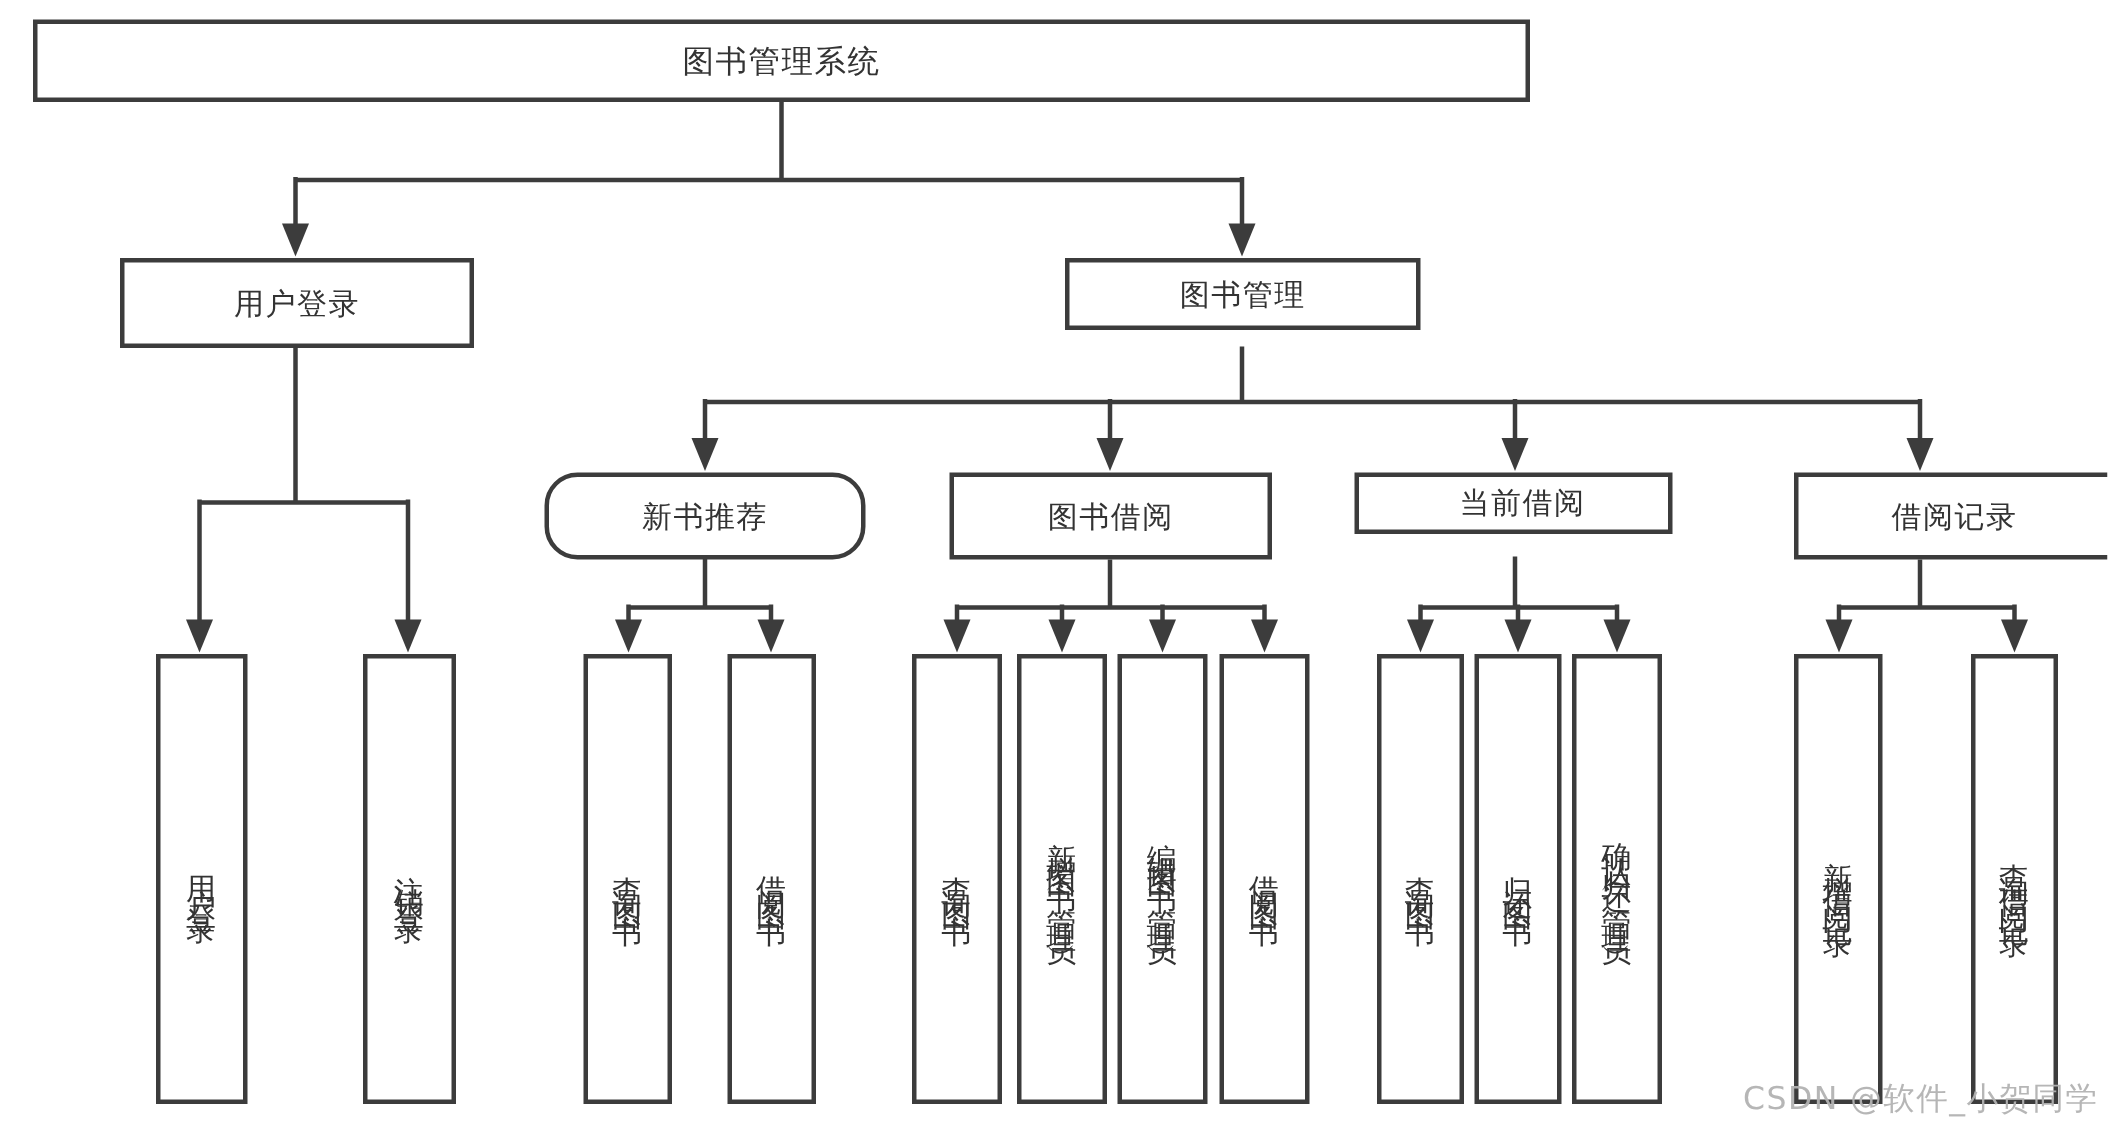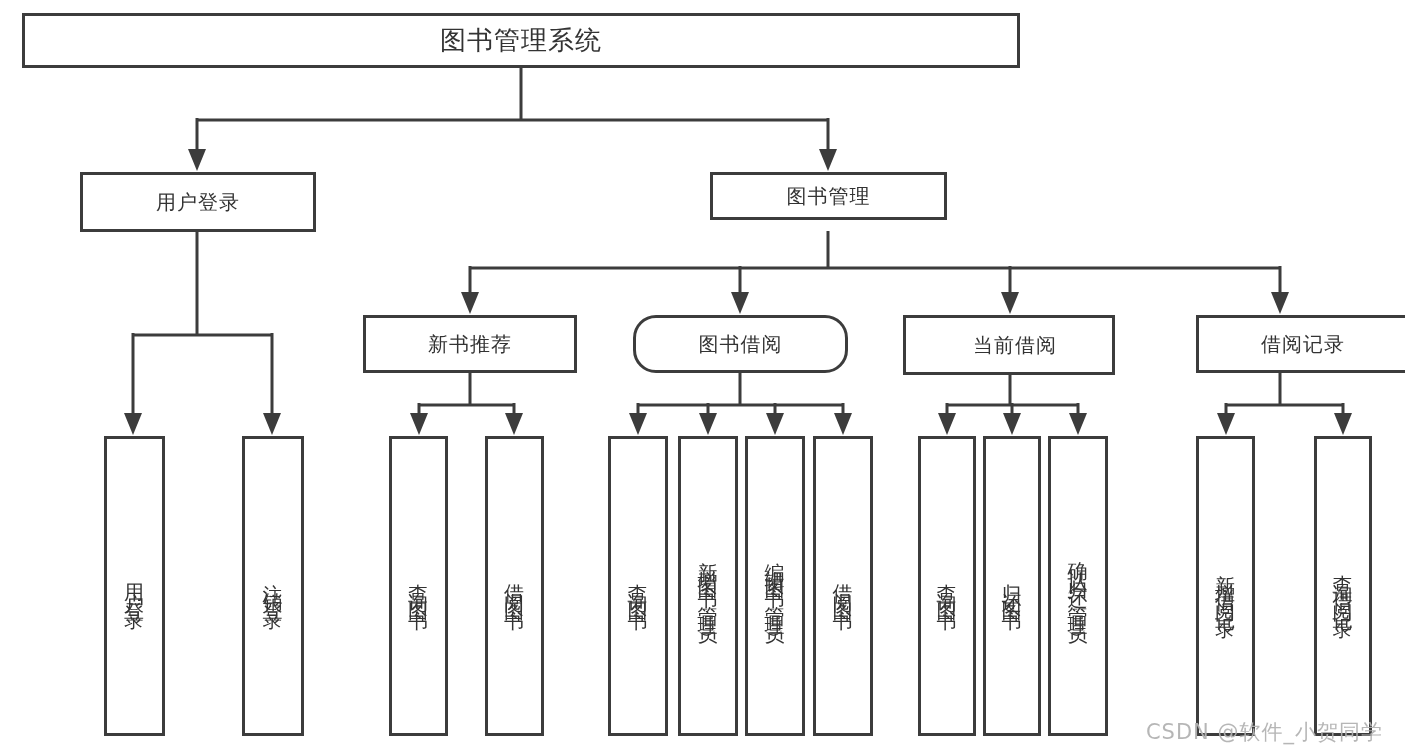--- a/index.html
+++ b/index.html
@@ -24,31 +24,31 @@
     border: 3px solid #3c3c3c;
     display: flex;
     align-items: center;
     justify-content: center;
   }
   .node.h {
     font-size: 20px;
     letter-spacing: 1px;
     white-space: nowrap;
   }
-  .node.root-box { font-size: 26px; }
+  .node.root-box { font-size: 21px; }
   .node.v .vlabel {
     writing-mode: vertical-rl;
     text-orientation: mixed;
     font-size: 20px;
     line-height: 1.0;
     letter-spacing: 9px;
   }
   .watermark {
     position: absolute;
-    right: 22px;
+    right: 6px;
     bottom: 1px;
     font-size: 21px;
     color: rgba(178, 178, 178, 0.95);
     letter-spacing: 1px;
     z-index: 10;
     white-space: nowrap;
   }
 </style>
 </head>
 <body>
@@ -93,23 +93,23 @@
       <polygon points="1217,413 1235,413 1226,435"></polygon>
       <polygon points="1334,413 1352,413 1343,435"></polygon>
     </g>
   </svg>
 
   <div class="node h root-box" style="left:22px; top:13px; width:998px; height:55px;">图书管理系统</div>
 
   <div class="node h" style="left:80px; top:172px; width:236px; height:60px;">用户登录</div>
   <div class="node h" style="left:710px; top:172px; width:237px; height:48px;">图书管理</div>
 
-  <div class="node h" style="left:363px; top:315px; width:214px; height:58px;">新书推荐</div>
-  <div class="node h" style="left:633px; top:315px; width:215px; height:58px;border-radius:23px;">图书借阅</div>
-  <div class="node h" style="left:903px; top:315px; width:212px; height:60px;padding-left:12px;">当前借阅</div>
+  <div class="node h" style="left:363px; top:315px; width:214px; height:58px;border-radius:22px;">新书推荐</div>
+  <div class="node h" style="left:633px; top:315px; width:215px; height:58px;">图书借阅</div>
+  <div class="node h" style="left:903px; top:315px; width:212px; height:41px;padding-left:12px;">当前借阅</div>
   <div class="node h" style="left:1196px; top:315px; width:214px; height:58px;">借阅记录</div>
 
   <div class="node v" style="left:104px; top:436px; width:61px; height:300px;">
     <span class="vlabel">用户登录</span>
   </div>
   <div class="node v" style="left:242px; top:436px; width:62px; height:300px;">
     <span class="vlabel">注销登录</span>
   </div>
 
   <div class="node v" style="left:389px; top:436px; width:59px; height:300px;">

